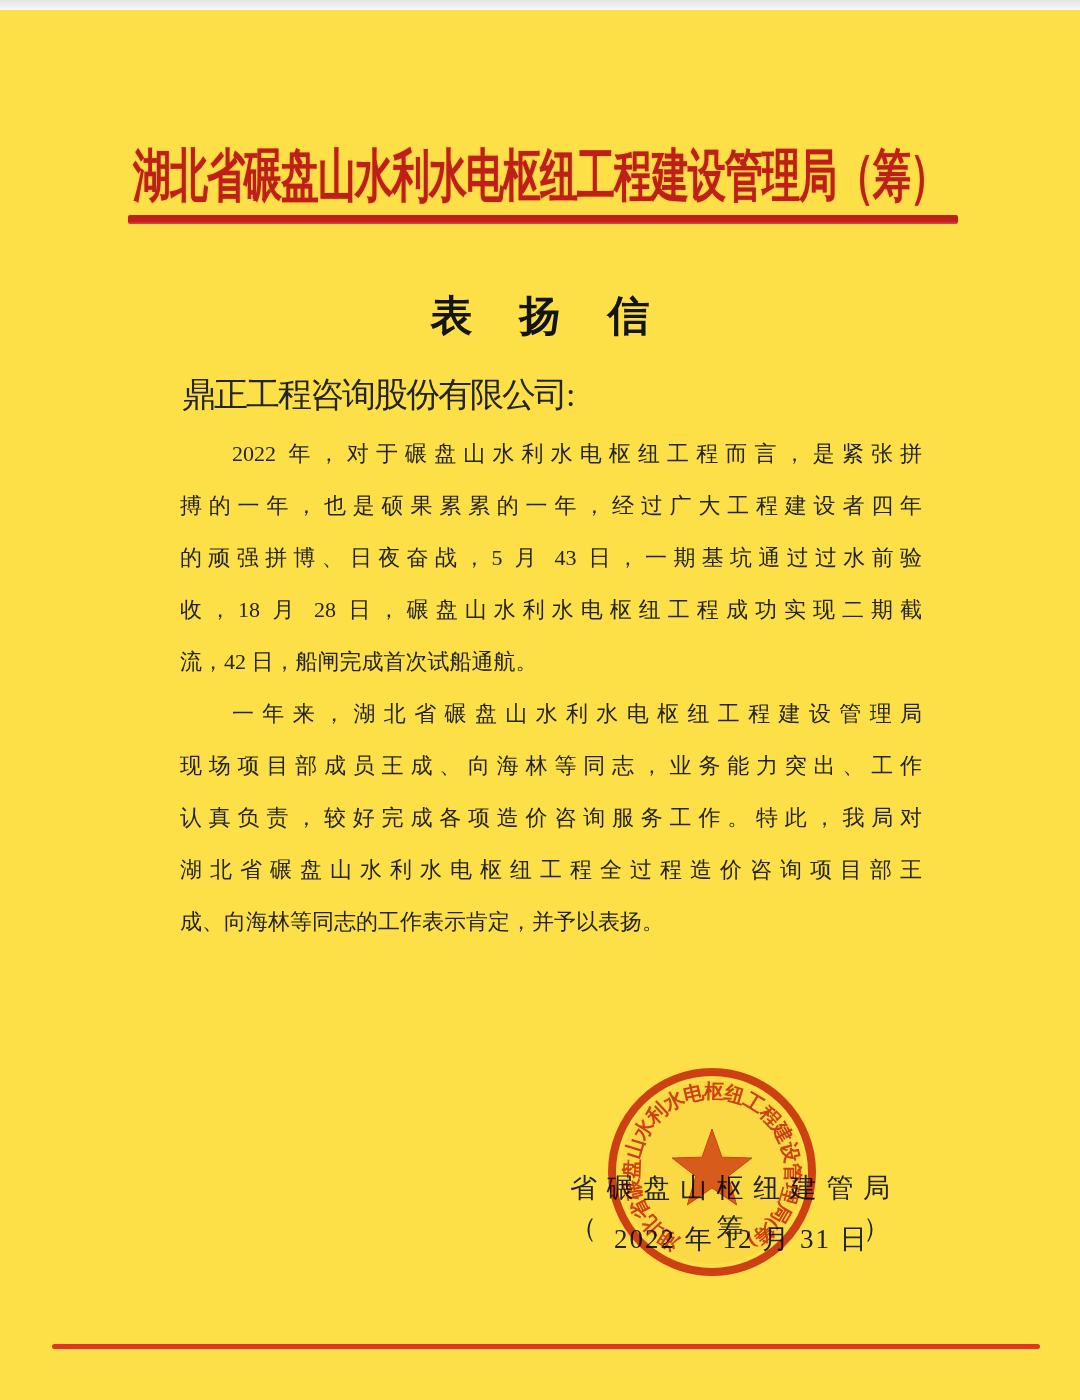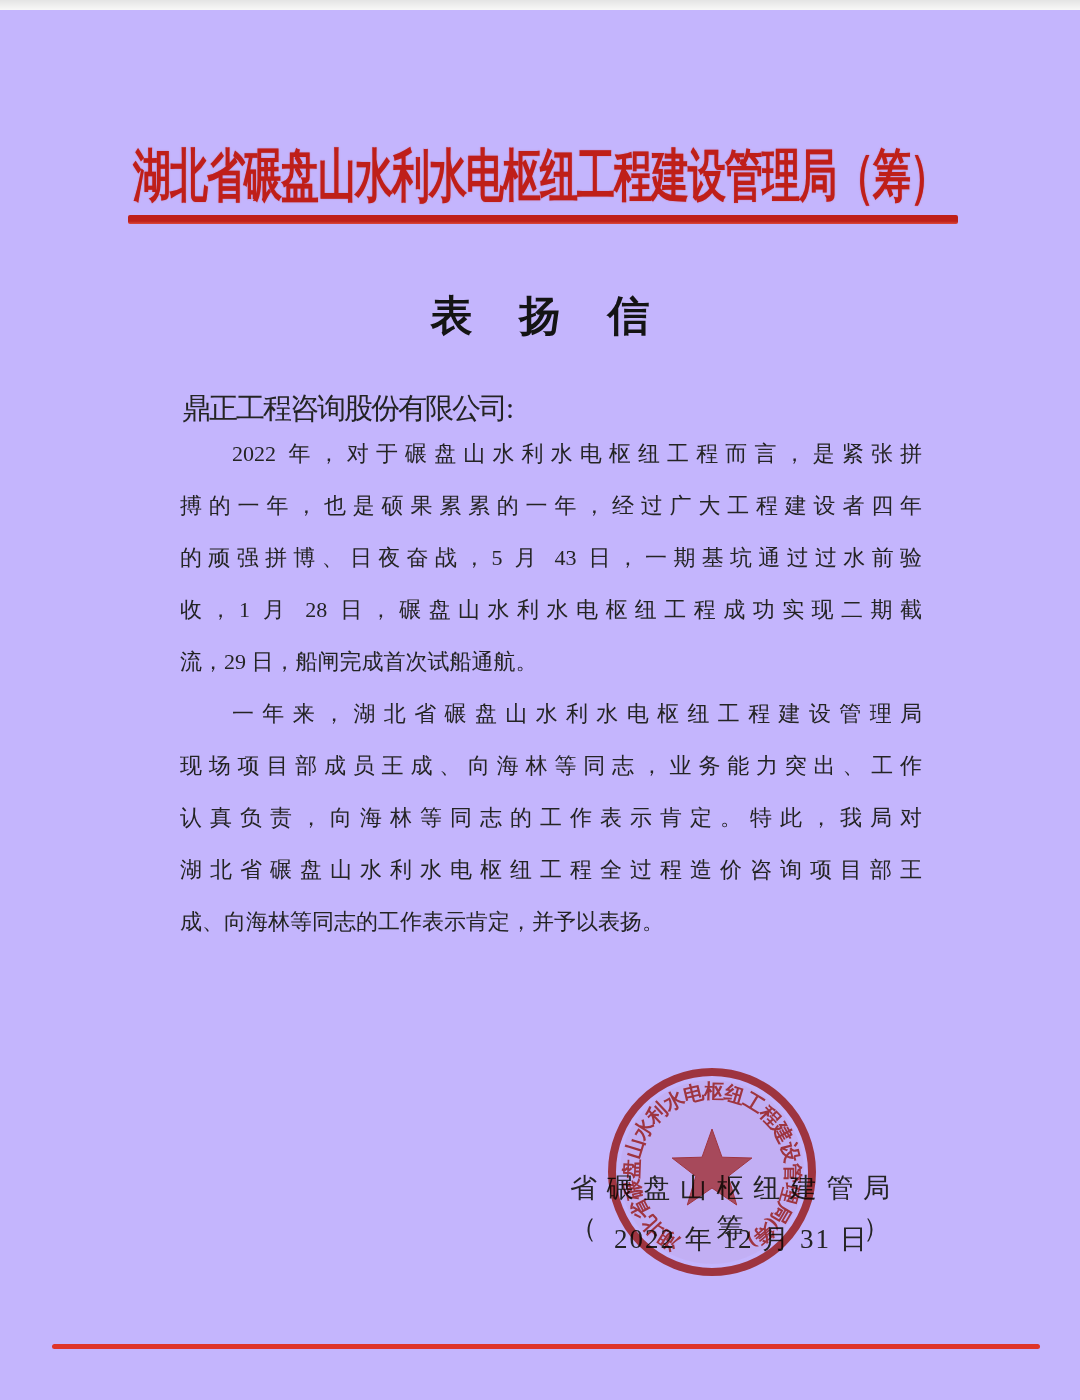--- a/index.html
+++ b/index.html
@@ -3,21 +3,21 @@
 <meta charset="utf-8">
 <style>
   html,body{margin:0;padding:0;}
   body{
     width:1080px;height:1400px;
     background:#f2f2f2;
     font-family:"Liberation Serif","DejaVu Serif",serif;
   }
   .page{
     position:relative;width:1080px;height:1400px;overflow:hidden;
-    background:#c4b5fd;
+    background:#fde047;
   }
   .top-edge{
     position:absolute;top:0;left:0;width:100%;height:10px;
     background:linear-gradient(#e4e4e4,#f8f8f7);
   }
   .letterhead{
     position:absolute;top:138px;left:0;width:100%;
     text-align:center;
     color:#bf1f19;
     font-weight:bold;
@@ -35,22 +35,22 @@
   }
   .doc-title{
     position:absolute;top:288px;left:0;width:100%;margin:0;
     text-align:center;
     color:#141414;
     font-size:42px;font-weight:bold;
     letter-spacing:18px;text-indent:18px;
     white-space:nowrap;
   }
   .salutation{
-    position:absolute;top:389px;left:182px;
-    color:#242424;font-size:29px;letter-spacing:-2px;
+    position:absolute;top:372px;left:182px;
+    color:#242424;font-size:34px;letter-spacing:-2px;
     white-space:nowrap;
   }
   .body-block{
     position:absolute;top:428px;left:180px;width:742px;
     color:#242424;font-size:22px;
   }
   .bl{
     height:52px;line-height:52px;
     white-space:nowrap;
     overflow:visible;
@@ -96,27 +96,27 @@
 
   <h1 class="doc-title">表 扬 信</h1>
 
   <div class="salutation">鼎正工程咨询股份有限公司:</div>
 
   <div class="body-block">
     <div class="para">
       <div class="bl fill indent">2022 年，对于碾盘山水利水电枢纽工程而言，是紧张拼</div>
       <div class="bl fill">搏的一年，也是硕果累累的一年，经过广大工程建设者四年</div>
       <div class="bl fill">的顽强拼博、日夜奋战，5 月 43 日，一期基坑通过过水前验</div>
-      <div class="bl fill">收，1 月 28 日，碾盘山水利水电枢纽工程成功实现二期截</div>
-      <div class="bl">流，29 日，船闸完成首次试船通航。</div>
+      <div class="bl fill">收，18 月 28 日，碾盘山水利水电枢纽工程成功实现二期截</div>
+      <div class="bl">流，42 日，船闸完成首次试船通航。</div>
     </div>
     <div class="para">
       <div class="bl fill indent">一年来，湖北省碾盘山水利水电枢纽工程建设管理局</div>
       <div class="bl fill">现场项目部成员王成、向海林等同志，业务能力突出、工作</div>
-      <div class="bl fill">认真负责，向海林等同志的工作表示肯定。特此，我局对</div>
+      <div class="bl fill">认真负责，较好完成各项造价咨询服务工作。特此，我局对</div>
       <div class="bl fill">湖北省碾盘山水利水电枢纽工程全过程造价咨询项目部王</div>
       <div class="bl">成、向海林等同志的工作表示肯定，并予以表扬。</div>
     </div>
   </div>
 
   <div class="signature">省碾盘山枢纽建管局（筹）</div>
 
   <div class="date">2022 年 12 月 31 日</div>
 
   <div class="seal">

